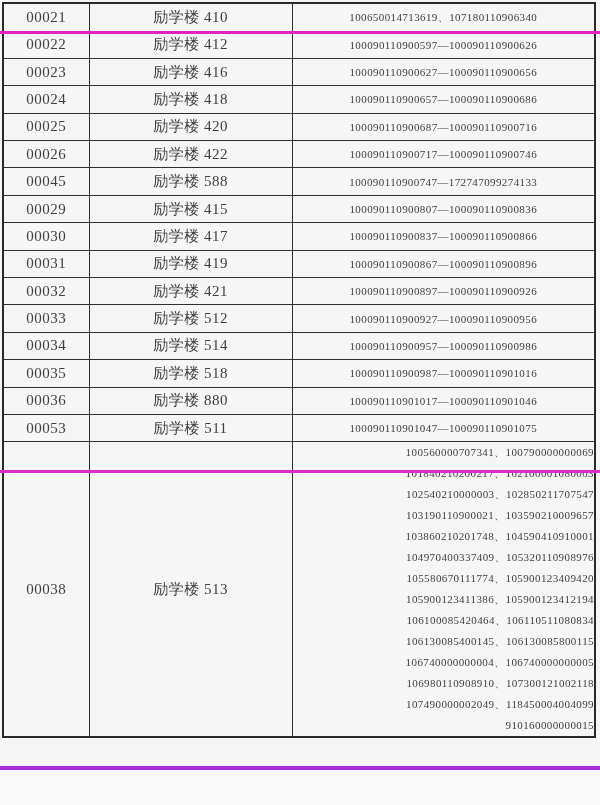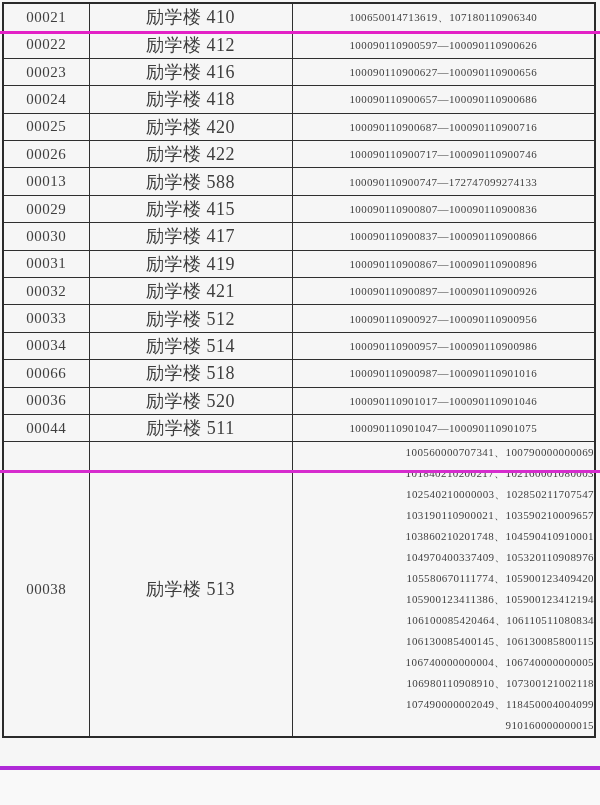--- a/index.html
+++ b/index.html
@@ -38,21 +38,21 @@
     white-space: nowrap;
   }
   tbody tr { height: 27.4px; }
   tbody tr:first-child { height: 28px; }
   tbody tr.tall-row { height: auto; }
   td.col-code {
     font-size: 15px;
     letter-spacing: 0.5px;
   }
   td.col-room {
-    font-size: 18px;
+    font-size: 15px;
     letter-spacing: 0.5px;
   }
   td.col-num {
     font-size: 11px;
     letter-spacing: 0.4px;
   }
   .num-line {
     line-height: 21px;
     text-align: right;
     white-space: nowrap;
@@ -110,21 +110,21 @@
           <td class="col-code">00025</td>
           <td class="col-room">励学楼 420</td>
           <td class="col-num">100090110900687—100090110900716</td>
         </tr>
         <tr>
           <td class="col-code">00026</td>
           <td class="col-room">励学楼 422</td>
           <td class="col-num">100090110900717—100090110900746</td>
         </tr>
         <tr>
-          <td class="col-code">00013</td>
+          <td class="col-code">00045</td>
           <td class="col-room">励学楼 588</td>
           <td class="col-num">100090110900747—172747099274133</td>
         </tr>
         <tr>
           <td class="col-code">00029</td>
           <td class="col-room">励学楼 415</td>
           <td class="col-num">100090110900807—100090110900836</td>
         </tr>
         <tr>
           <td class="col-code">00030</td>
@@ -145,31 +145,31 @@
           <td class="col-code">00033</td>
           <td class="col-room">励学楼 512</td>
           <td class="col-num">100090110900927—100090110900956</td>
         </tr>
         <tr>
           <td class="col-code">00034</td>
           <td class="col-room">励学楼 514</td>
           <td class="col-num">100090110900957—100090110900986</td>
         </tr>
         <tr>
-          <td class="col-code">00066</td>
+          <td class="col-code">00035</td>
           <td class="col-room">励学楼 518</td>
           <td class="col-num">100090110900987—100090110901016</td>
         </tr>
         <tr>
           <td class="col-code">00036</td>
-          <td class="col-room">励学楼 520</td>
+          <td class="col-room">励学楼 880</td>
           <td class="col-num">100090110901017—100090110901046</td>
         </tr>
         <tr>
-          <td class="col-code">00044</td>
+          <td class="col-code">00053</td>
           <td class="col-room">励学楼 511</td>
           <td class="col-num">100090110901047—100090110901075</td>
         </tr>
         <tr class="tall-row">
           <td class="col-code">00038</td>
           <td class="col-room">励学楼 513</td>
           <td class="col-num">
             <div class="num-line">100560000707341、100790000000069</div>
             <div class="num-line">101840210200217、102160001080003</div>
             <div class="num-line">102540210000003、102850211707547</div>

